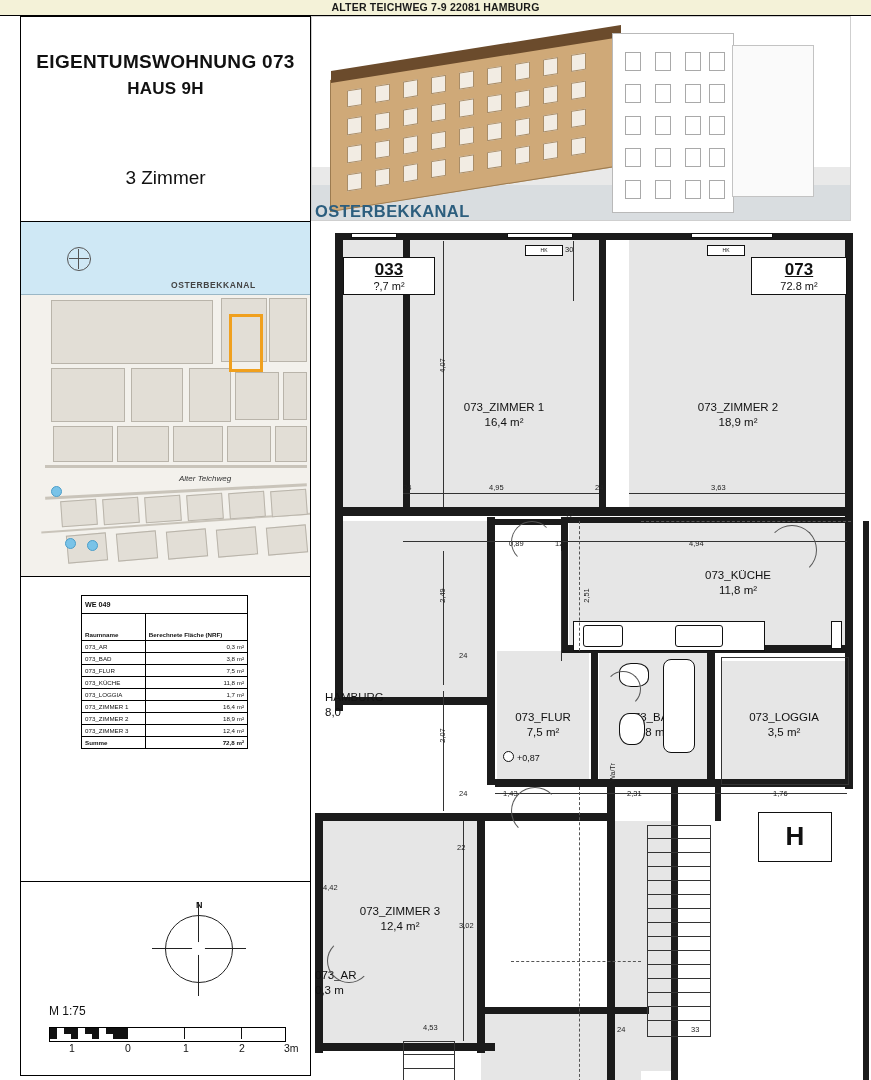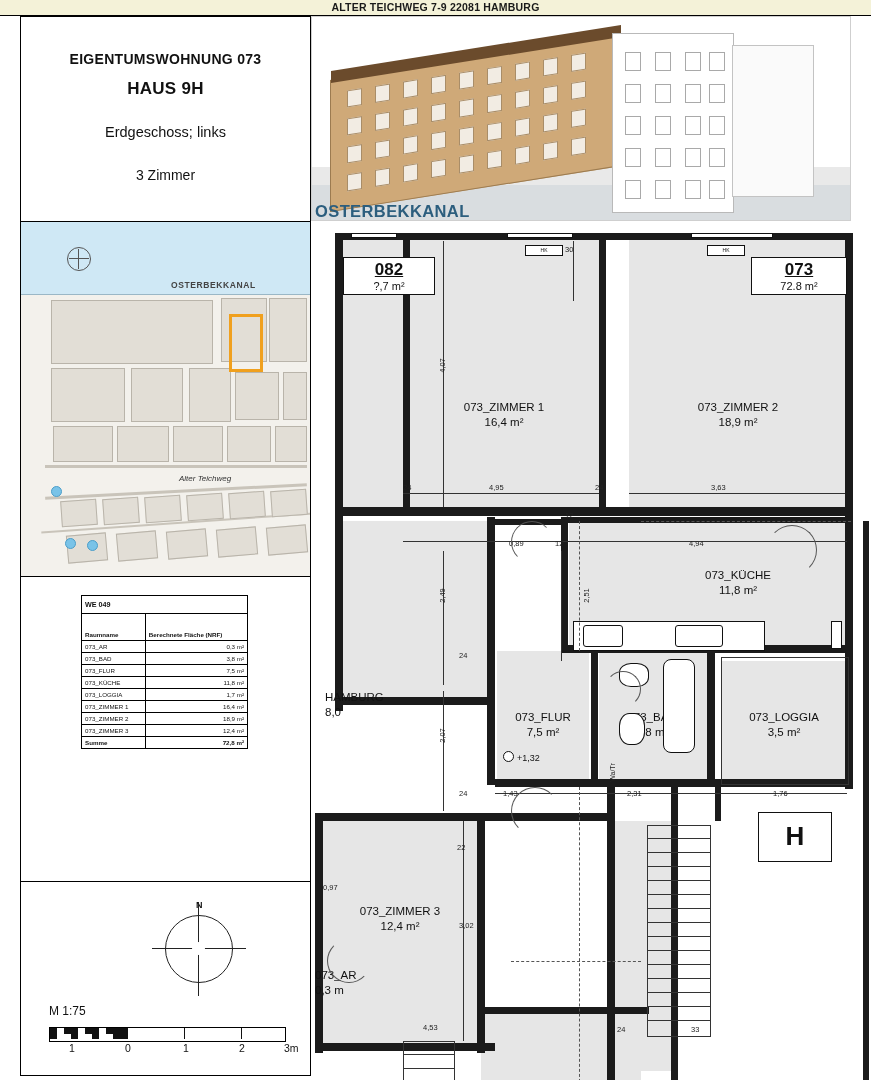--- a/index.html
+++ b/index.html
@@ -6,24 +6,24 @@
   body{width:871px;height:1080px;font-family:"Liberation Sans",sans-serif;color:#111;overflow:hidden;}
   #sheet{position:relative;width:871px;height:1080px;background:#fff;}
 
   
   .banner{position:absolute;left:0;top:0;width:871px;height:15px;background:#f4f2d8;border-bottom:1px solid #000;}
   .banner .addr{position:absolute;left:0;top:0;width:871px;text-align:center;font-size:10.5px;font-weight:bold;letter-spacing:.2px;line-height:14px;color:#1a1a1a;}
 
   
   .leftcol{position:absolute;left:20px;top:16px;width:291px;height:1060px;border:1px solid #000;background:#fff;box-sizing:border-box;}
   .titlebox{position:absolute;left:0;top:0;width:289px;height:205px;border-bottom:1px solid #000;box-sizing:border-box;}
-  .titlebox .t1{position:absolute;left:0;top:34px;width:289px;text-align:center;font-size:14px;font-weight:bold;letter-spacing:.3px;}
+  .titlebox .t1{position:absolute;left:0;top:34px;width:289px;text-align:center;font-size:19px;font-weight:bold;letter-spacing:.3px;}
   .titlebox .t2{position:absolute;left:0;top:62px;width:289px;text-align:center;font-size:17px;font-weight:bold;letter-spacing:.3px;}
   .titlebox .t3{position:absolute;left:0;top:107px;width:289px;text-align:center;font-size:14.5px;}
-  .titlebox .t4{position:absolute;left:0;top:150px;width:289px;text-align:center;font-size:14px;}
+  .titlebox .t4{position:absolute;left:0;top:150px;width:289px;text-align:center;font-size:19px;}
 
   
   .sitemap{position:absolute;left:0;top:205px;width:289px;height:355px;border-bottom:1px solid #000;overflow:hidden;background:#f3f1ec;box-sizing:border-box;}
   .canal{position:absolute;left:0;top:0;width:289px;height:72px;background:#cfe8f5;border-bottom:1px solid #9ab7c6;}
   .canal-label{position:absolute;left:150px;top:58px;font-size:8.5px;font-weight:bold;color:#444;letter-spacing:.6px;}
   .compass-sm{position:absolute;left:46px;top:25px;width:22px;height:22px;border:1px solid #555;border-radius:50%;}
   .compass-sm:before{content:"";position:absolute;left:10px;top:1px;width:1px;height:20px;background:#555;}
   .compass-sm:after{content:"";position:absolute;left:1px;top:10px;width:20px;height:1px;background:#555;}
   .blockfill{position:absolute;background:#e2ded6;border:1px solid #b9b4aa;}
   .roadline{position:absolute;background:#c9c4ba;}
@@ -101,21 +101,20 @@
 
   <div class="banner">
     <div class="addr">ALTER TEICHWEG 7-9 22081 HAMBURG</div>
   </div>
 
   <div class="leftcol">
 
     <div class="titlebox">
       <div class="t1">EIGENTUMSWOHNUNG 073</div>
       <div class="t2">HAUS 9H</div>
-      <div class="t3">Erdgeschoss; links</div>
       <div class="t4">3 Zimmer</div>
     </div>
 
     <div class="sitemap">
       <div class="canal"></div>
       <div class="canal-label">OSTERBEKKANAL</div>
       <div class="compass-sm"></div>
 
       <div class="blockfill" style="left:30px;top:78px;width:160px;height:62px;"></div>
       <div class="blockfill" style="left:30px;top:146px;width:72px;height:52px;"></div>
@@ -351,21 +350,21 @@
 
     <div class="wall" style="left:196px;top:12px;width:64px;height:3px;background:#fff;border:1px solid #111;"></div>
     <div class="wall" style="left:380px;top:12px;width:80px;height:3px;background:#fff;border:1px solid #111;"></div>
     <div class="wall" style="left:40px;top:12px;width:44px;height:3px;background:#fff;border:1px solid #111;"></div>
 
     <div class="hk" style="left:214px;top:24px;width:36px;height:9px;">HK</div>
     <div class="hk" style="left:396px;top:24px;width:36px;height:9px;">HK</div>
     <div class="hk" style="left:520px;top:400px;width:9px;height:26px;"></div>
 
     <div class="apt-tag" style="left:32px;top:36px;width:82px;">
-      <span class="no">082</span>
+      <span class="no">033</span>
       <span class="sz">?,7 m²</span>
     </div>
     <div class="apt-tag" style="left:440px;top:36px;width:86px;">
       <span class="no">073</span>
       <span class="sz">72.8 m²</span>
     </div>
 
     <div class="roomlbl" style="left:98px;top:180px;width:190px;">
       <span class="nm">073_ZIMMER 1</span>
       <span class="ar">16,4 m²</span>
@@ -432,21 +431,21 @@
     <div class="stairs" style="left:92px;top:820px;width:50px;height:60px;border:1px solid #333;">
       <div class="step" style="top:12px;"></div>
         <div class="step" style="top:26px;"></div>
 
     </div>
 
     <div class="hbox">
       <span>H</span>
     </div>
 
-    <div class="lvl" style="left:192px;top:530px;"><span class="mk"></span><span>+1,32</span></div>
+    <div class="lvl" style="left:192px;top:530px;"><span class="mk"></span><span>+0,87</span></div>
 
     <div class="dimline" style="left:92px;top:272px;width:196px;"></div>
     <div class="dimline" style="left:318px;top:272px;width:216px;"></div>
     <div class="dimline" style="left:92px;top:320px;width:444px;"></div>
     <div class="dimvert" style="left:132px;top:20px;height:266px;"></div>
     <div class="dimvert" style="left:262px;top:20px;height:60px;"></div>
     <div class="dimvert" style="left:132px;top:330px;height:134px;"></div>
     <div class="dimvert" style="left:132px;top:470px;height:120px;"></div>
     <div class="dimvert" style="left:250px;top:330px;height:110px;"></div>
     <div class="dimvert" style="left:152px;top:600px;height:220px;"></div>
@@ -469,21 +468,21 @@
     <div class="dimtxt" style="left:378px;top:318px;">4,94</div>
     <div class="dimtxt" style="left:268px;top:370px;transform:rotate(-90deg);">2,51</div>
     <div class="dimtxt" style="left:148px;top:430px;">24</div>
     <div class="dimtxt" style="left:124px;top:510px;transform:rotate(-90deg);">2,07</div>
     <div class="dimtxt" style="left:192px;top:568px;">1,43</div>
     <div class="dimtxt" style="left:316px;top:568px;">2,31</div>
     <div class="dimtxt" style="left:462px;top:568px;">1,76</div>
     <div class="dimtxt" style="left:148px;top:568px;">24</div>
     <div class="dimtxt" style="left:146px;top:622px;">22</div>
     <div class="dimtxt" style="left:148px;top:700px;">3,02</div>
-    <div class="dimtxt" style="left:12px;top:662px;">0,97</div>
+    <div class="dimtxt" style="left:12px;top:662px;">4,42</div>
     <div class="dimtxt" style="left:112px;top:802px;">4,53</div>
     <div class="dimtxt" style="left:380px;top:804px;">33</div>
     <div class="dimtxt" style="left:306px;top:804px;">24</div>
     <div class="dimtxt" style="left:254px;top:290px;">12</div>
 
     <div class="dimtxt" style="left:292px;top:548px;transform:rotate(-90deg);font-size:7px;">Wa/Tr</div>
 
     <div class="door-arc" style="left:200px;top:300px;width:40px;height:40px;border-color:#555 transparent transparent #555;"></div>
     <div class="door-arc" style="left:456px;top:304px;width:48px;height:48px;border-color:#555 #555 transparent transparent;"></div>
     <div class="door-arc" style="left:200px;top:566px;width:46px;height:46px;border-color:#555 transparent transparent #555;"></div>

